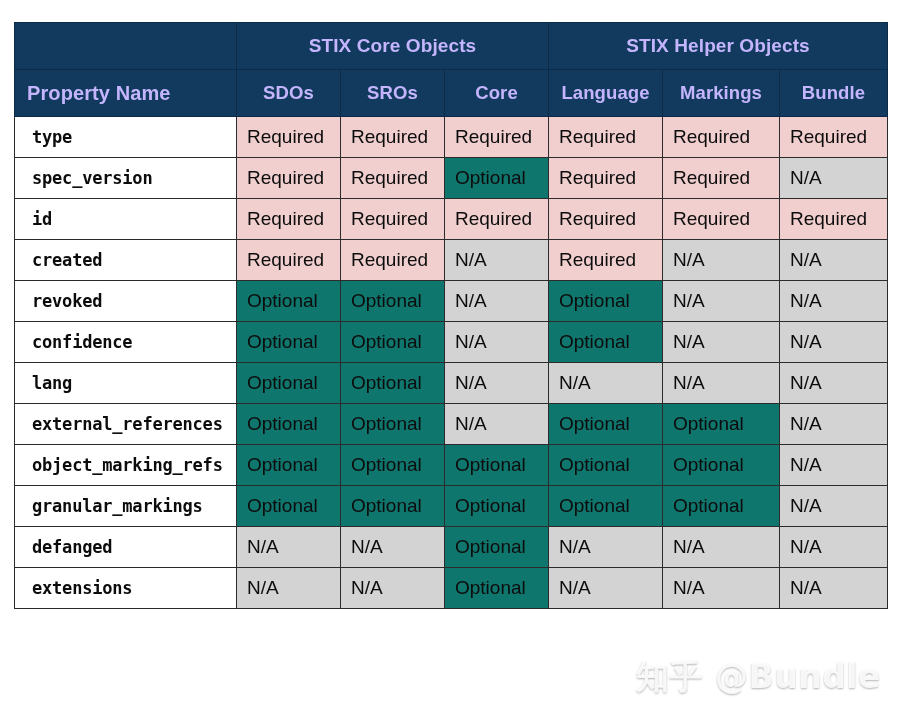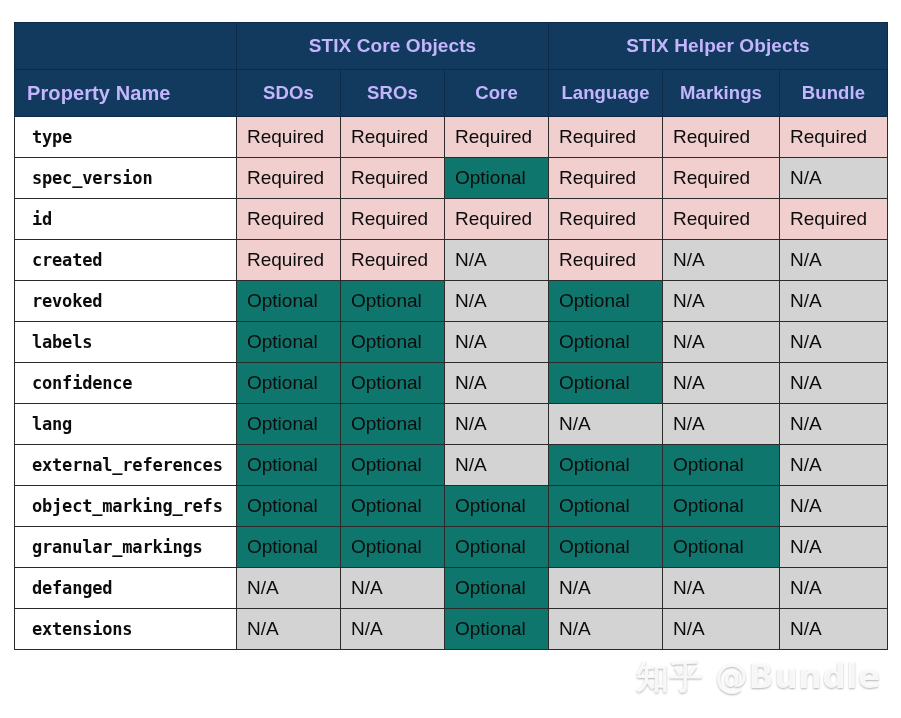--- a/index.html
+++ b/index.html
@@ -196,29 +196,20 @@
         <tr>
           <td class="prop-cell">revoked</td>
           <td class="v-optional">Optional</td>
           <td class="v-optional">Optional</td>
           <td class="v-na">N/A</td>
           <td class="v-optional">Optional</td>
           <td class="v-na">N/A</td>
           <td class="v-na">N/A</td>
         </tr>
         <tr>
-          <td class="prop-cell">labels</td>
-          <td class="v-optional">Optional</td>
-          <td class="v-optional">Optional</td>
-          <td class="v-na">N/A</td>
-          <td class="v-optional">Optional</td>
-          <td class="v-na">N/A</td>
-          <td class="v-na">N/A</td>
-        </tr>
-        <tr>
           <td class="prop-cell">confidence</td>
           <td class="v-optional">Optional</td>
           <td class="v-optional">Optional</td>
           <td class="v-na">N/A</td>
           <td class="v-optional">Optional</td>
           <td class="v-na">N/A</td>
           <td class="v-na">N/A</td>
         </tr>
         <tr>
           <td class="prop-cell">lang</td>

